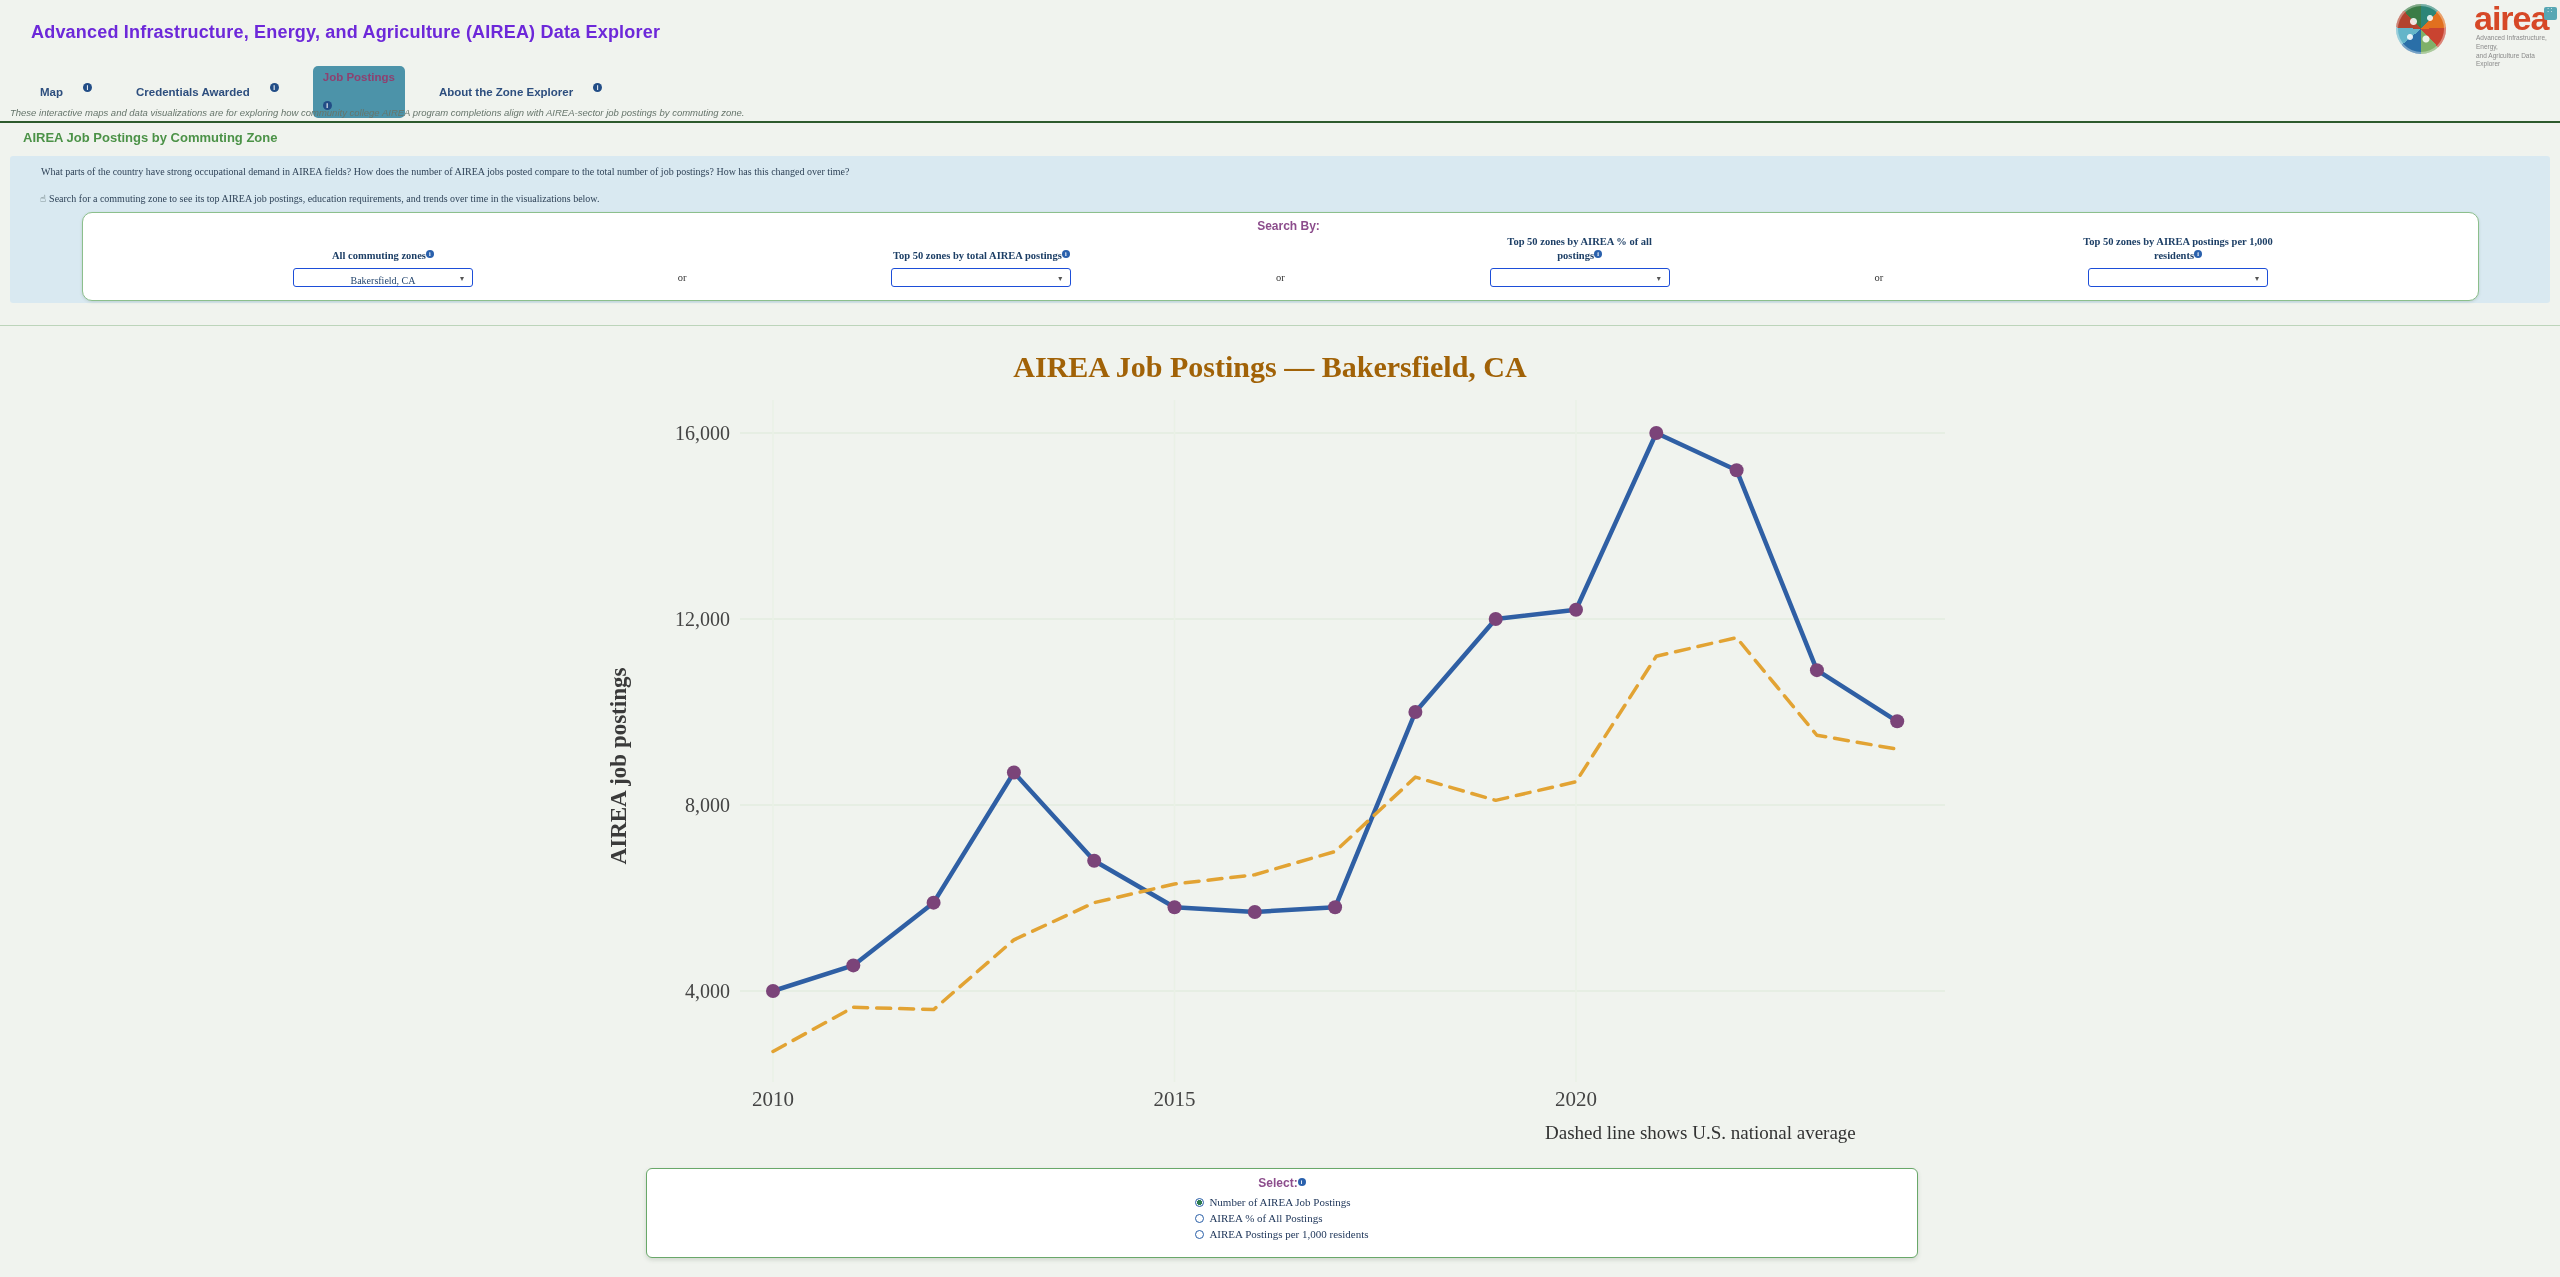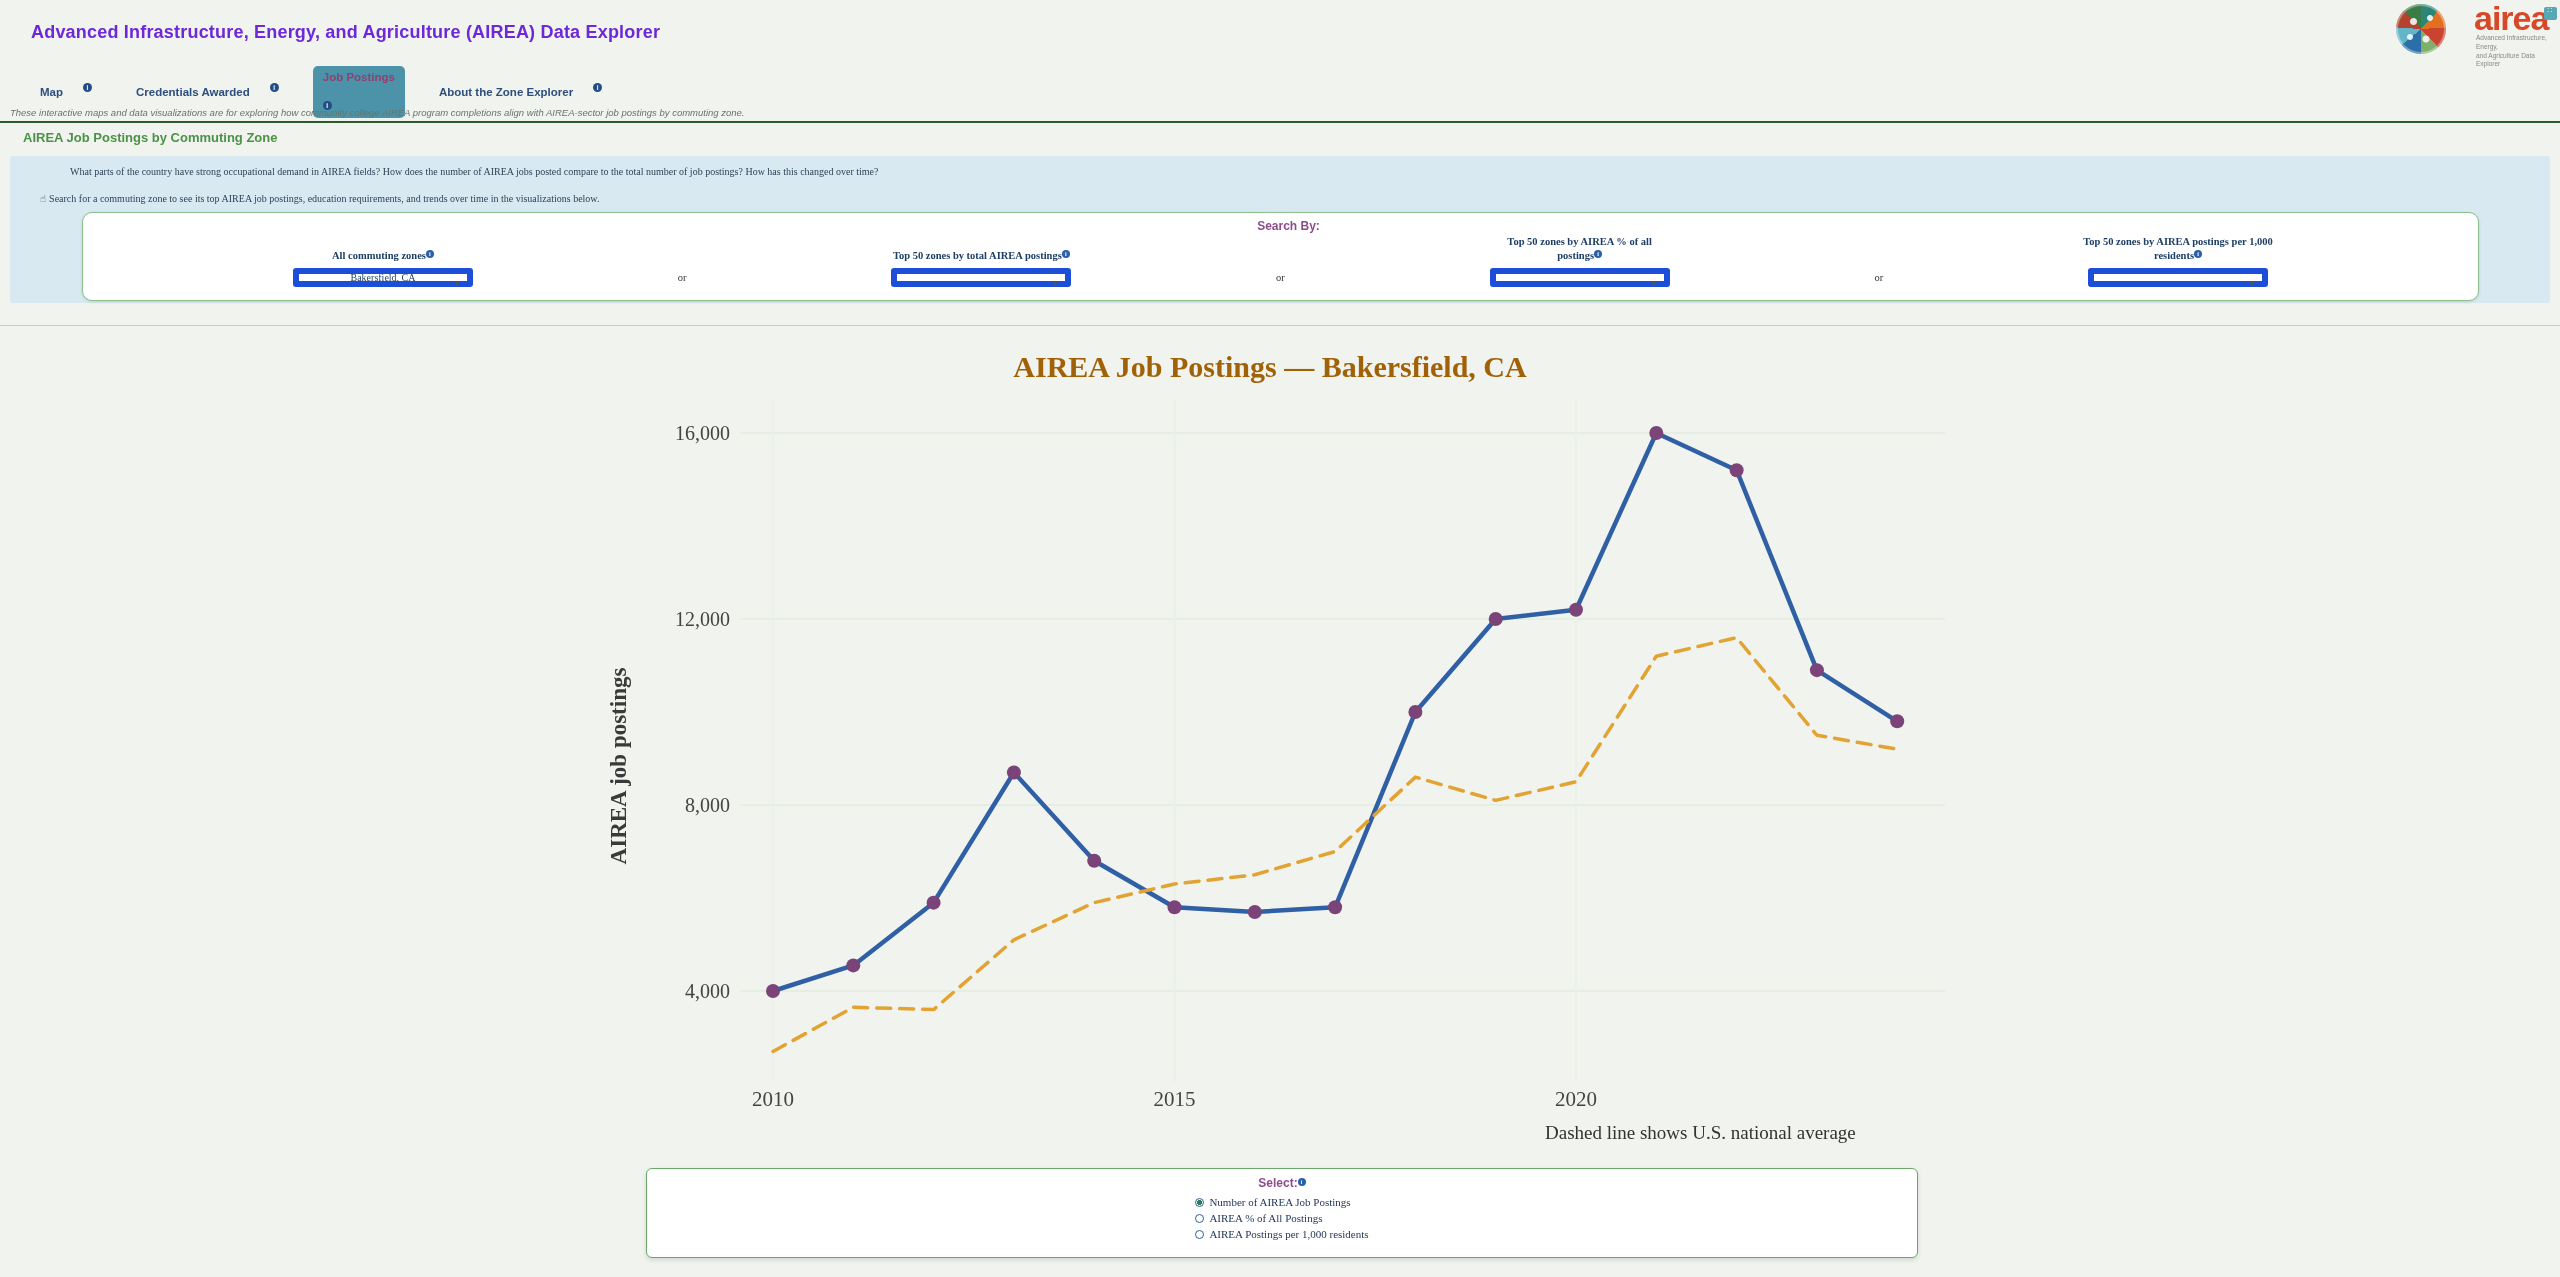--- a/index.html
+++ b/index.html
@@ -32,34 +32,34 @@
      font-size:6.5px; font-weight:bold; text-align:center; line-height:9px; position:relative; top:-3px; font-style:normal; }
   .info-icon.blue { background:#2a61ad; width:8px; height:8px; line-height:8px; font-size:6px; }
 
   
   .intro { position:absolute; left:10px; top:107px; font-size:9.5px; font-style:italic; color:#66756b; }
   .rule-dark { position:absolute; left:0; top:121px; width:2560px; height:2px; background:#2d5a2d; }
   .section-heading { position:absolute; left:23px; top:130px; font-size:13px; font-weight:bold; color:#4b9247; }
 
   
   .blue-box { position:absolute; left:10px; top:156px; width:2540px; height:147px; background:#d9e9f1; border-radius:3px; }
-  .question-text { position:absolute; left:60px; top:10px; font-family:"Liberation Serif", serif; font-size:10px; color:#2f4358; }
+  .question-text { position:absolute; left:31px; top:10px; font-family:"Liberation Serif", serif; font-size:10px; color:#2f4358; }
   .instruction-row { position:absolute; left:30px; top:37px; font-family:"Liberation Serif", serif; font-size:10px; color:#2f4358; }
   .hand-icon { font-family:"DejaVu Sans", sans-serif; font-size:10px; color:#344; margin-right:3px; }
 
   .search-panel { position:absolute; left:72px; top:56px; width:2397px; height:89px; background:#fff;
       border:1px solid #8cbf8c; border-radius:10px; box-shadow:0 1px 3px rgba(60,90,60,.18); }
   .search-title { position:absolute; left:0; right:0; top:6px; text-align:center; font-size:12px; font-weight:bold; color:#8c4d8c;padding-left:16px; }
   .search-row { position:absolute; left:0; top:18px; width:100%; height:64px; display:flex; padding:0 90px; }
   .search-group { width:420px; display:flex; flex-direction:column; justify-content:flex-end; align-items:center; gap:4px; padding-bottom:8px; }
   .group-label { font-family:"Liberation Serif", serif; font-size:10.5px; font-weight:bold; color:#1d3f66; text-align:center; line-height:1.4; }
   .group-label .lbl-txt { display:inline; }
   .g2 .group-label { max-width:200px; } .g3 .group-label { max-width:180px; } .g4 .group-label { max-width:190px; }
-  .dropdown { position:relative; width:180px; height:19px; background:#fff; border:6px solid #1d4ed8; border-radius:3px;
-      display:flex; align-items:center; justify-content:center; cursor:pointer; }
+  .dropdown { position:relative; width:180px; height:19px; background:#fff; border:1px solid #1d4ed8; border-radius:3px;
+      display:flex; align-items:flex-end; justify-content:center; cursor:pointer; }
   .dropdown .dd-value { font-family:"Liberation Serif", serif; font-size:10px; color:#24466e; }
   .caret-down-icon { position:absolute; right:8px; top:5px; font-size:8px; color:#555; }
   .caret-down-icon::before { content:"▾"; }
   .or-sep { flex:1; display:flex; align-items:flex-end; justify-content:center; padding-bottom:12px;
       font-family:"Liberation Serif", serif; font-size:10.5px; color:#333; }
 
   .rule-light { position:absolute; left:0; top:325px; width:2560px; height:1px; background:#bcd4ba; }
 
   
   .chart-title { position:absolute; left:600px; top:350px; width:1340px; text-align:center;

